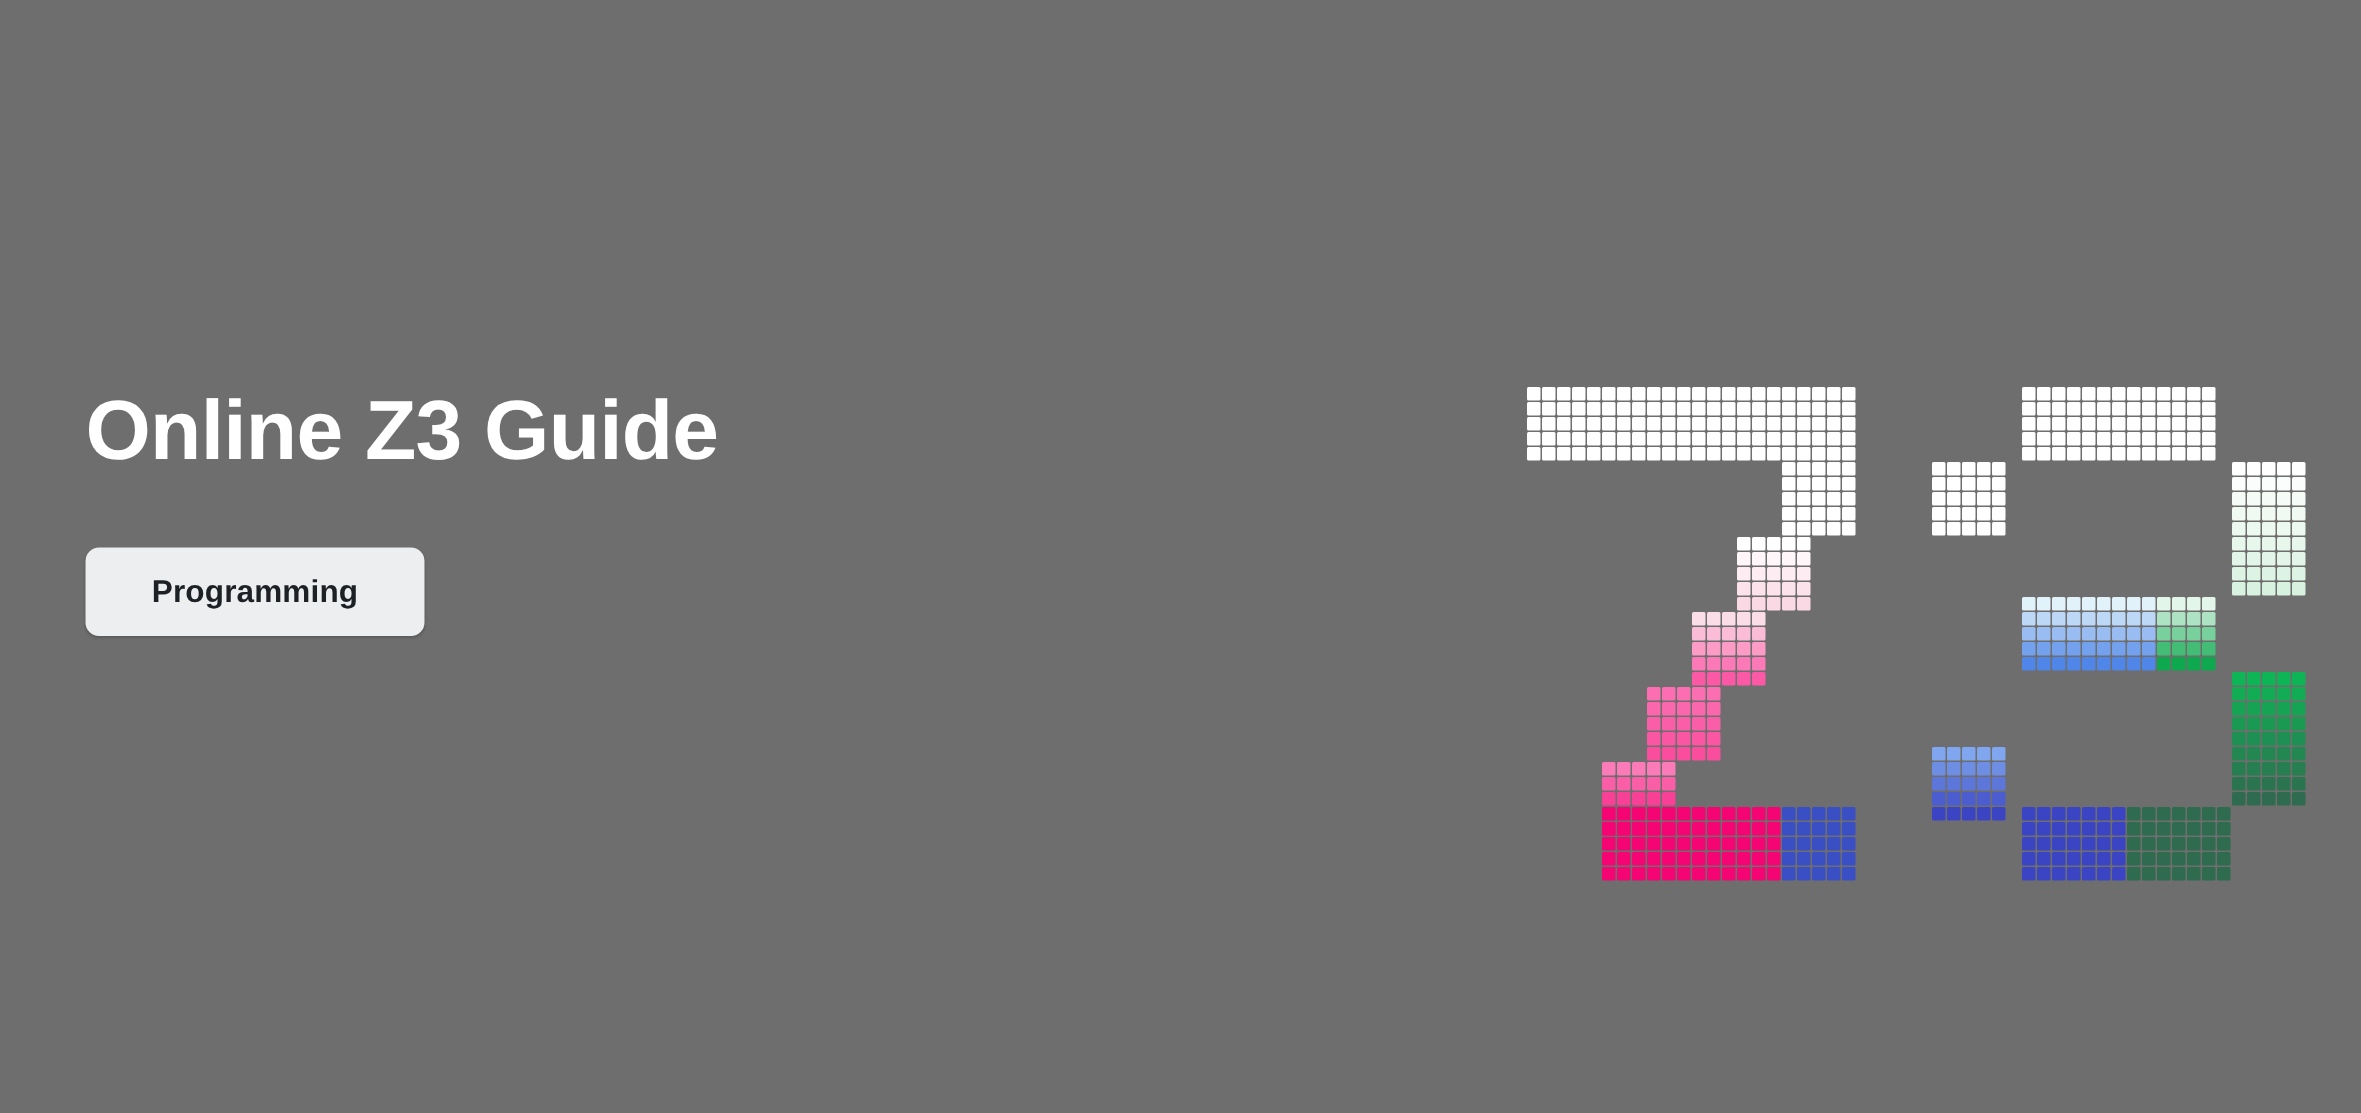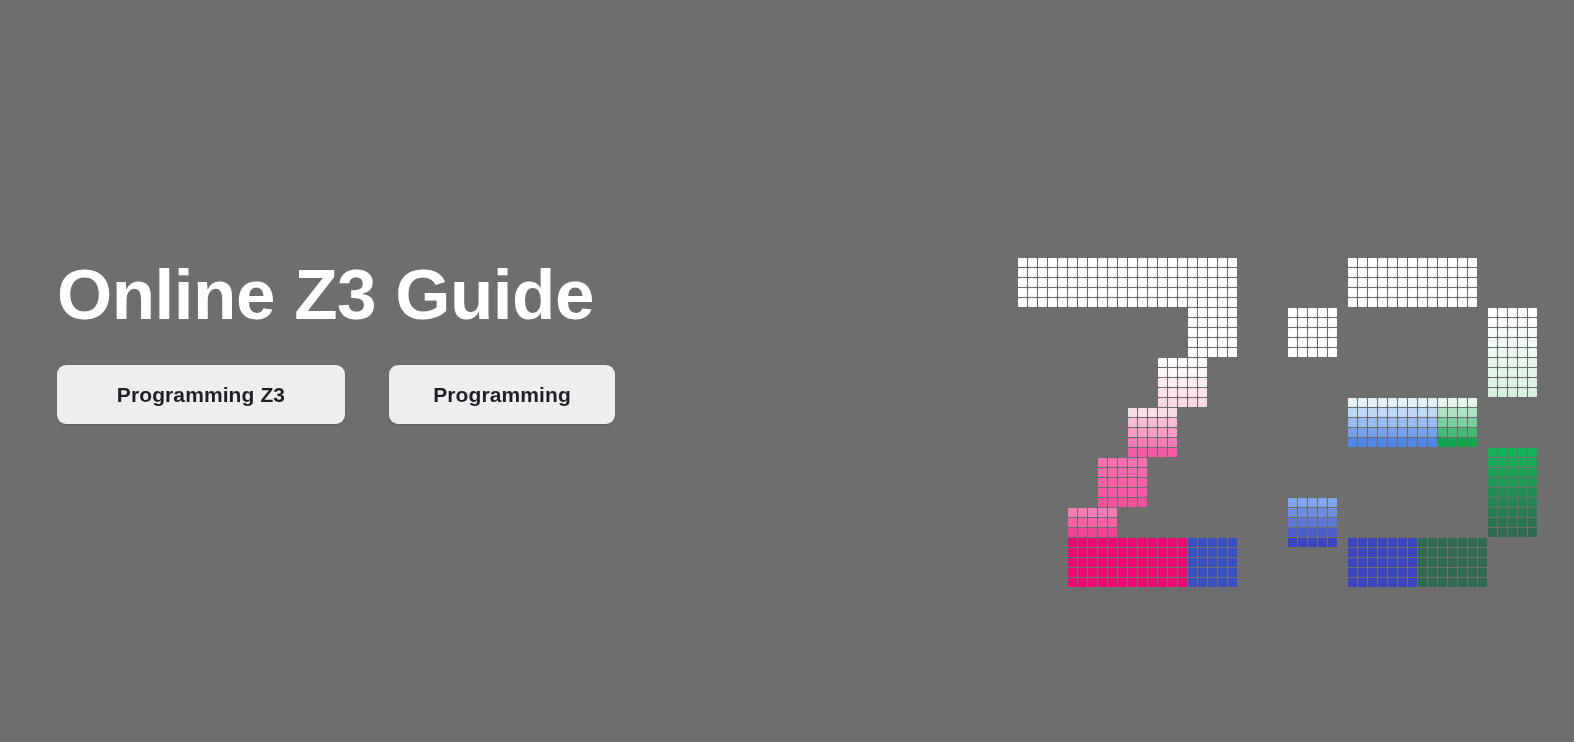--- a/index.html
+++ b/index.html
@@ -26,21 +26,21 @@
   #hero-text {
     position: absolute;
     left: 57px;
     top: 258px;
     width: 900px;
   }
 
   #page-title {
     margin: 0;
     color: #ffffff;
-    font-size: 71px;
+    font-size: 56px;
     font-weight: 700;
     letter-spacing: -0.5px;
     line-height: 1.05;
     font-family: "Liberation Sans", sans-serif;
   }
 
   #cta-row {
     position: absolute;
     left: 57px;
     top: 365px;
@@ -98,21 +98,20 @@
 </head>
 <body>
 
 <div id="hero">
 
   <div id="hero-text">
     <h1 id="page-title">Online Z3 Guide</h1>
   </div>
 
   <div id="cta-row">
-    <button class="cta-button" id="cta-programming">Programming Z3</button>
     <button class="cta-button" id="cta-playground">Programming</button>
   </div>
 
   <div id="logo">
     <div class="glyph" id="glyph-z">
         <div class="cell" style="left: 0px; top: 0px; background: rgb(255, 255, 255);"></div>
         <div class="cell" style="left: 10px; top: 0px; background: rgb(255, 255, 255);"></div>
         <div class="cell" style="left: 20px; top: 0px; background: rgb(255, 255, 255);"></div>
         <div class="cell" style="left: 30px; top: 0px; background: rgb(255, 255, 255);"></div>
         <div class="cell" style="left: 40px; top: 0px; background: rgb(255, 255, 255);"></div>

